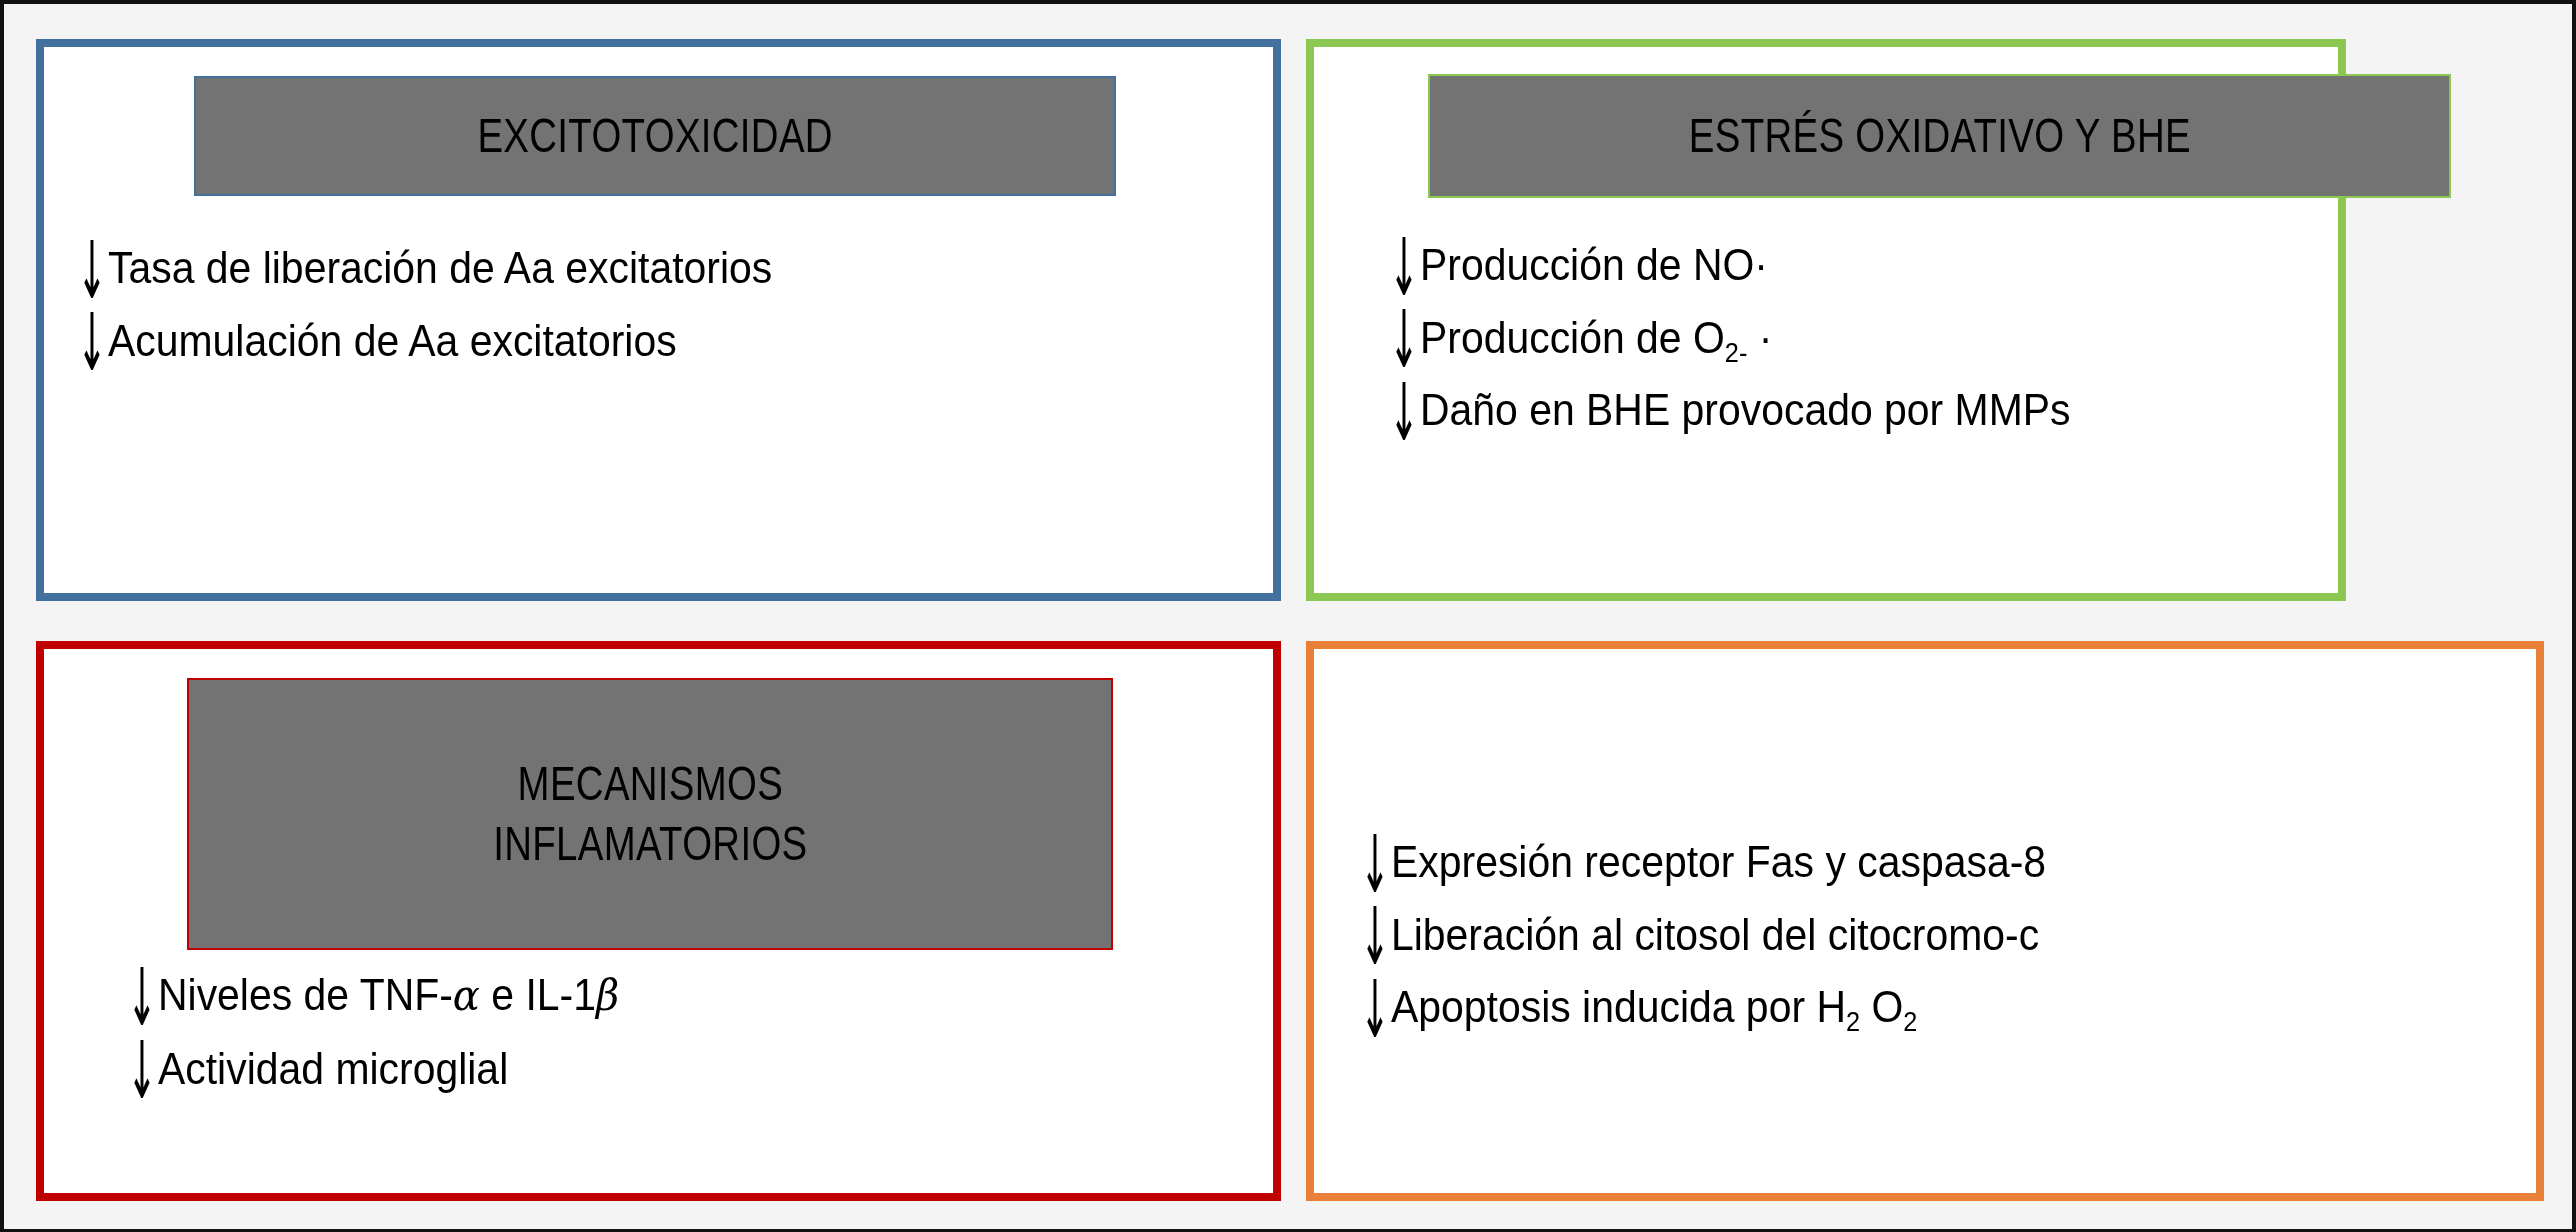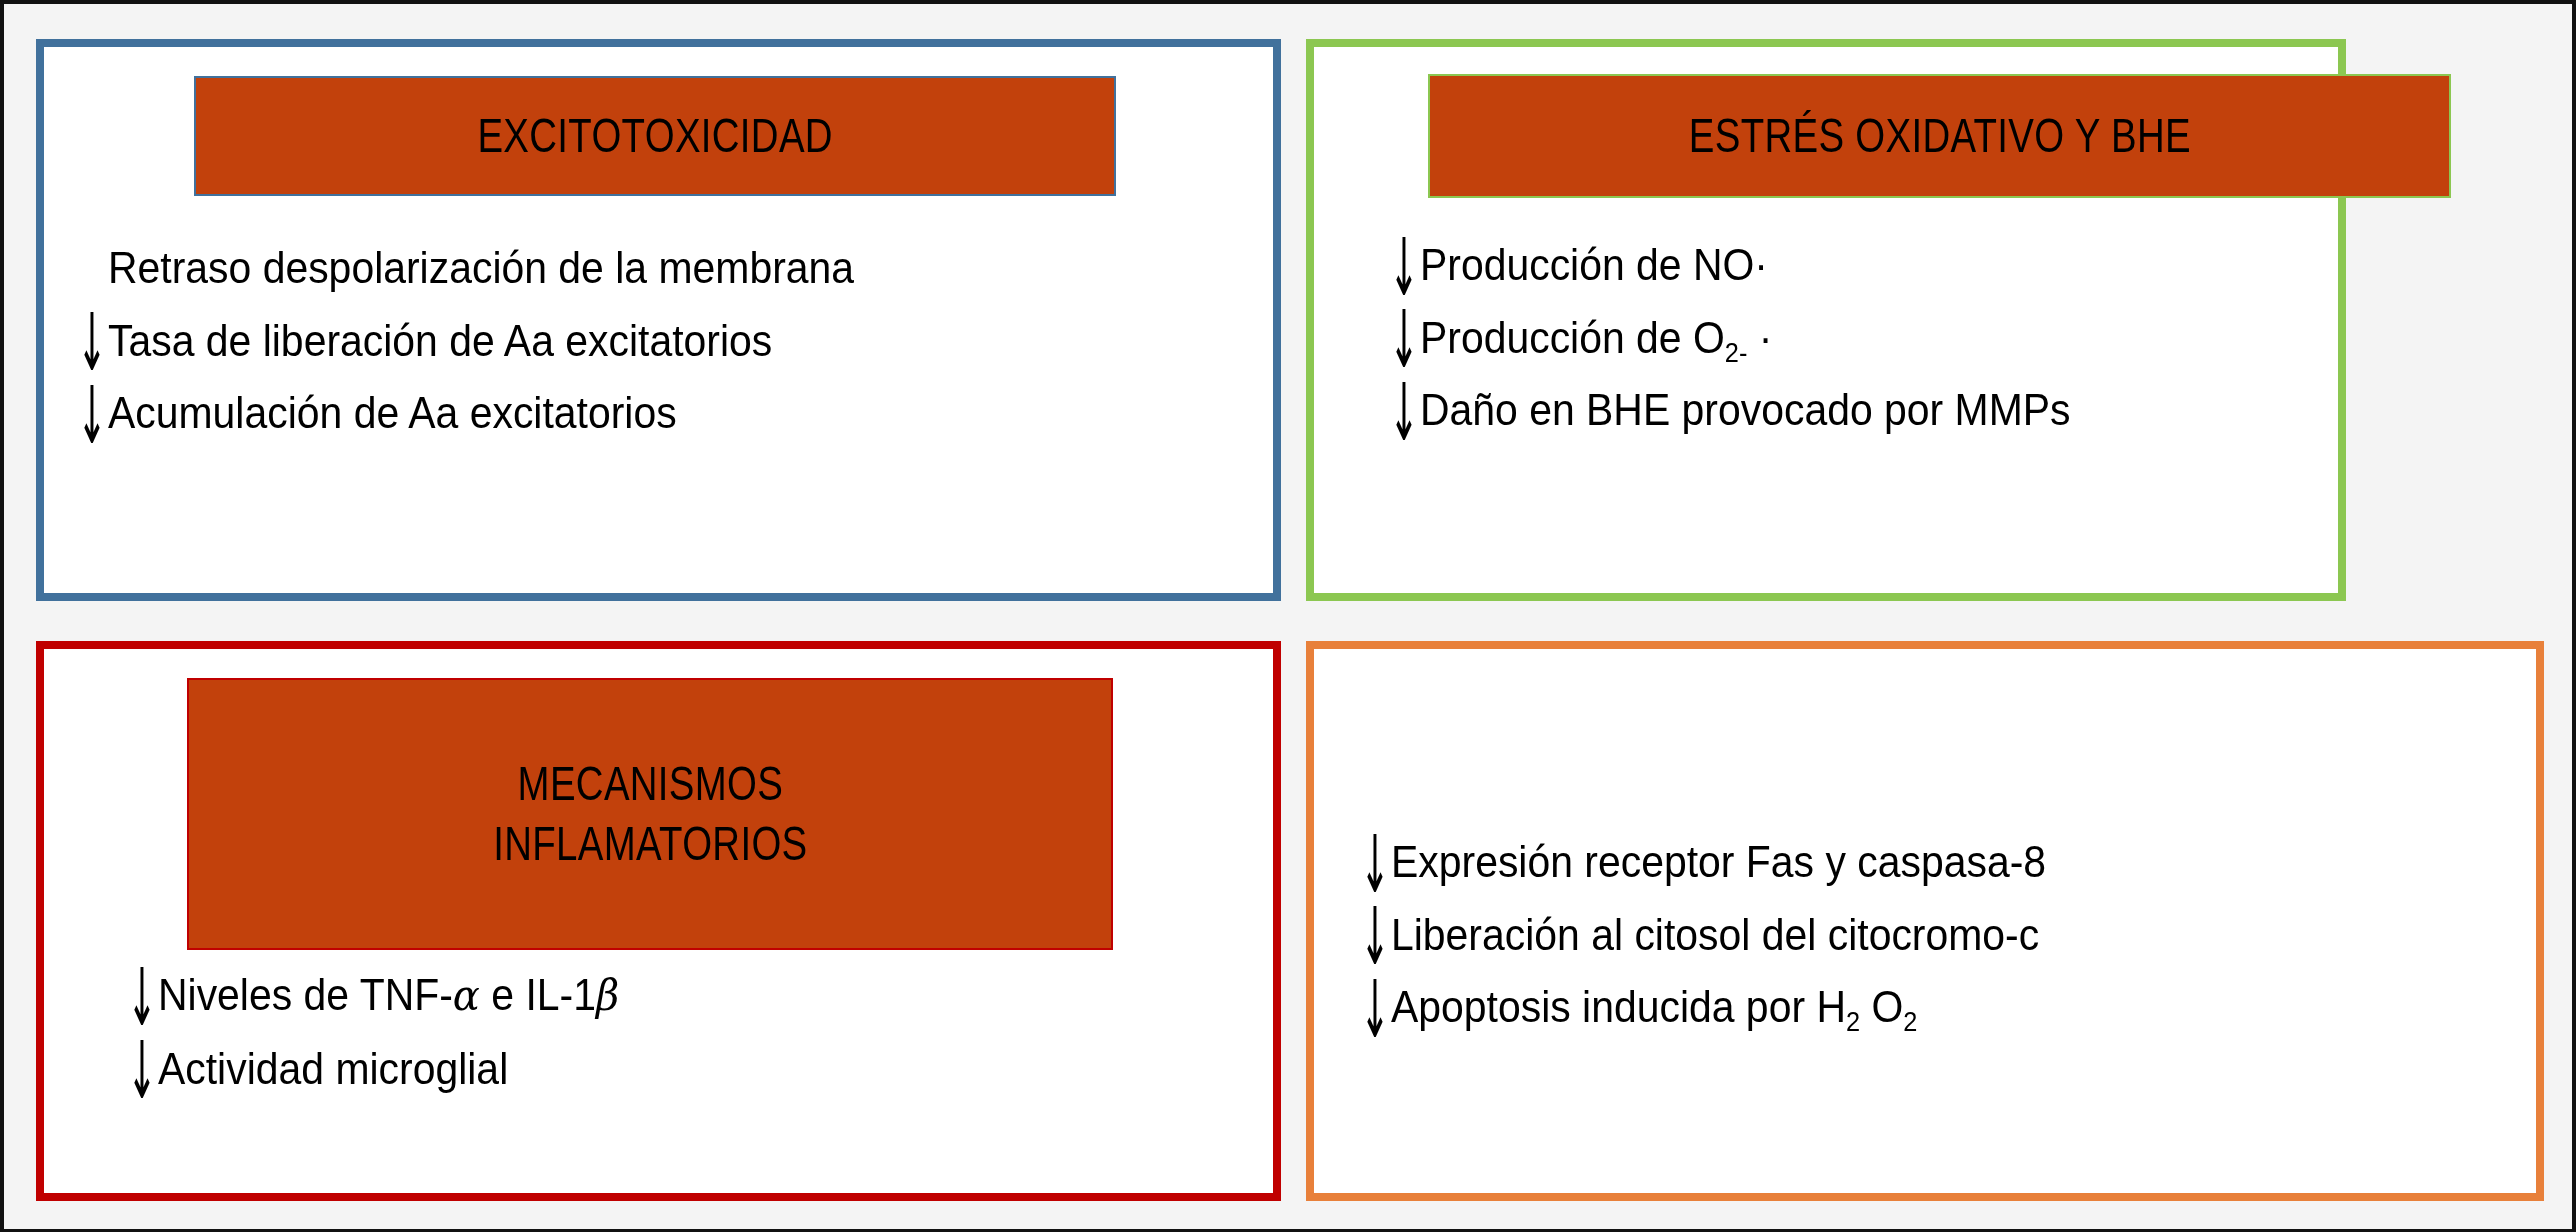--- a/index.html
+++ b/index.html
@@ -28,21 +28,21 @@
     box-sizing: border-box;
   }
   .panel.blue   { left: 32px;   top: 35px;  width: 1245px; height: 562px;  border: 8px solid #41719c; }
   .panel.green  { left: 1302px; top: 35px;  width: 1040px; height: 562px;  border: 8px solid #8cc751; }
   .panel.red    { left: 32px;   top: 637px; width: 1245px; height: 560px;  border: 8px solid #c00000; }
   .panel.orange { left: 1302px; top: 637px; width: 1238px; height: 560px;  border: 8px solid #e8803a; }
 
   
   .title-box {
     position: absolute;
-    background: #c2410c;
+    background: #737373;
     box-sizing: border-box;
     display: flex;
     align-items: center;
     justify-content: center;
     text-align: center;
   }
   .title-text {
     font-family: "Liberation Sans Narrow", "Liberation Sans", "DejaVu Sans", sans-serif;
     font-size: 48px;
     font-weight: 400;
@@ -118,24 +118,20 @@
 <body>
 
 <div id="figure">
 
   <div class="panel blue">
     <div class="title-box">
       <div class="title-text">EXCITOTOXICIDAD</div>
     </div>
     <div class="body-list">
         <div class="body-line">
-          <span class="arrow-slot empty"></span>
-          <span class="line-text">Retraso despolarización de la membrana</span>
-        </div>
-        <div class="body-line">
           <span class="arrow-slot">
             <span class="arrow-glyph">↓</span>
           </span>
           <span class="line-text">Tasa de liberación de Aa excitatorios</span>
         </div>
         <div class="body-line">
           <span class="arrow-slot">
             <span class="arrow-glyph">↓</span>
           </span>
           <span class="line-text">Acumulación de Aa excitatorios</span>

